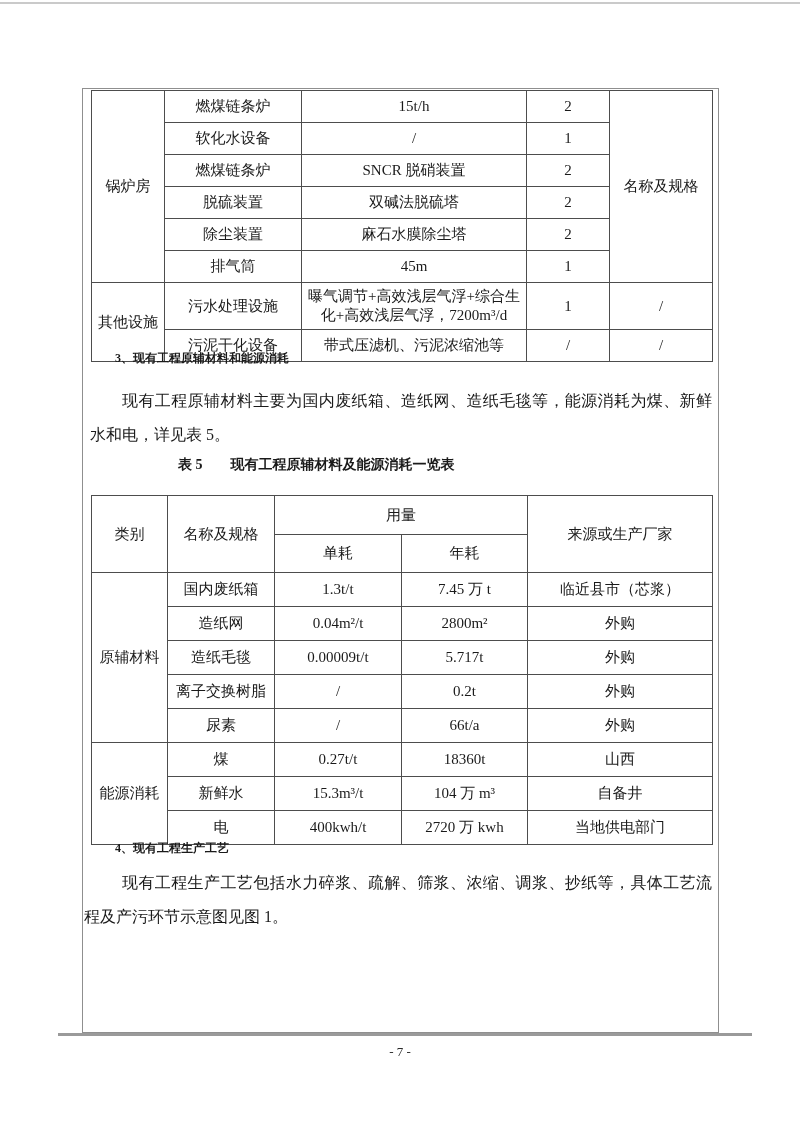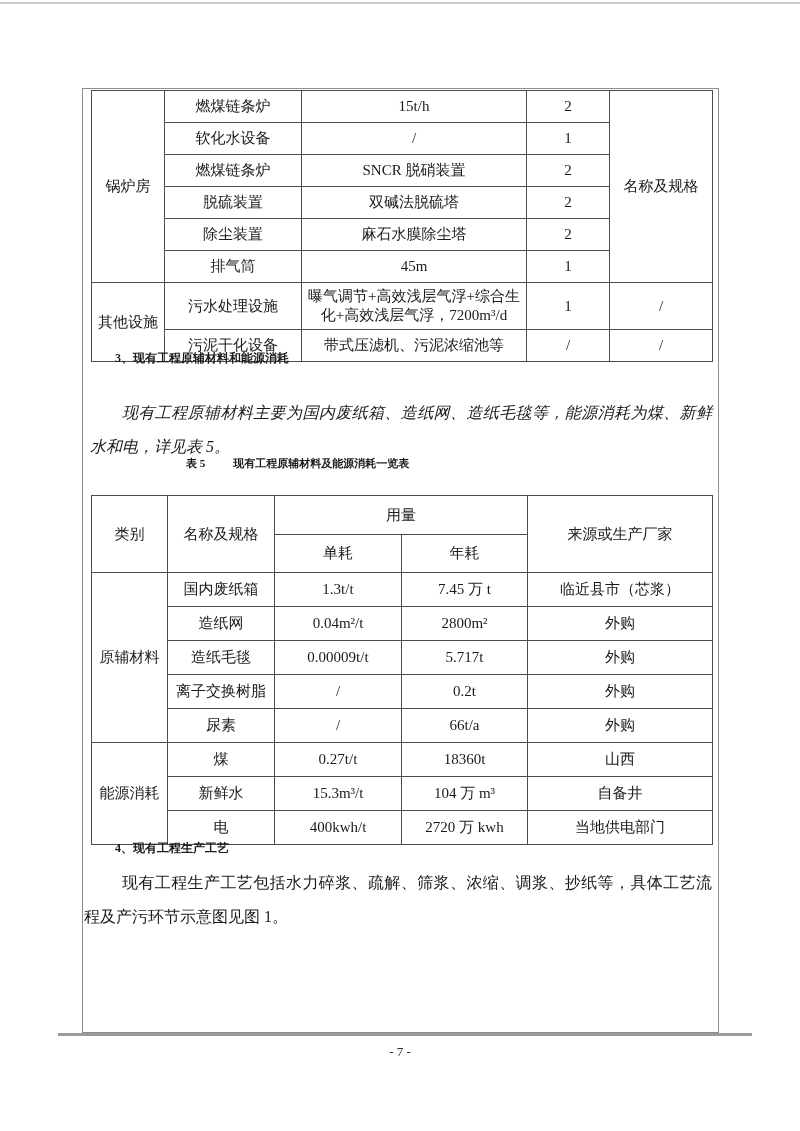--- a/index.html
+++ b/index.html
@@ -16,22 +16,22 @@
   td { border:1px solid #4d4d4d; text-align:center; vertical-align:middle; font-size:15px; line-height:1.25; padding:1px 2px; overflow:hidden; }
 
   .equipment-table { position:absolute; left:91px; top:90px; width:621px; }
   .equipment-table .r-single td { height:29px; }
   .equipment-table .r-tall td { height:44px; }
   .equipment-table .r-last td { height:29px; }
 
   .sec-heading { position:absolute; left:90px; width:620px; font-size:12px; font-weight:bold; text-indent:25px; white-space:nowrap; }
   .sec-para { position:absolute; font-size:16px; line-height:34px; text-align:justify; }
   #sec3-heading { top:350px; }
-  #sec3-para { left:90px; top:396px; width:622px; text-indent:32px;font-style:italic; }
-  .t5-caption { position:absolute; left:186px; top:456px; font-size:11px; font-weight:bold; white-space:nowrap; }
+  #sec3-para { left:90px; top:384px; width:622px; text-indent:32px; }
+  .t5-caption { position:absolute; left:178px; top:456px; font-size:14px; font-weight:bold; white-space:nowrap; }
   .t5-caption .gap { display:inline-block; width:28px; }
 
   .table5 { position:absolute; left:91px; top:495px; width:621px; }
   .table5 .hdr1 td { height:36px; }
   .table5 .hdr2 td { height:35px;margin-left:8px; }
   .table5 .data td { height:31px; }
 
   #sec4-heading { top:840px; }
   #sec4-para { left:84px; top:866px; width:628px; text-indent:38px; }
 

